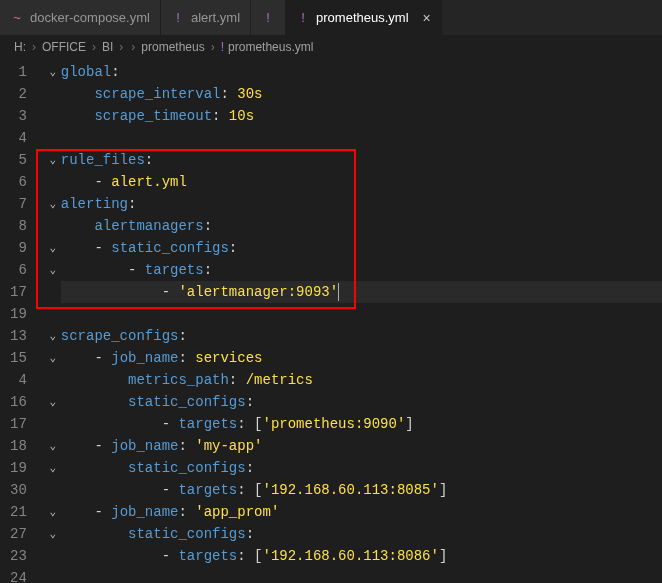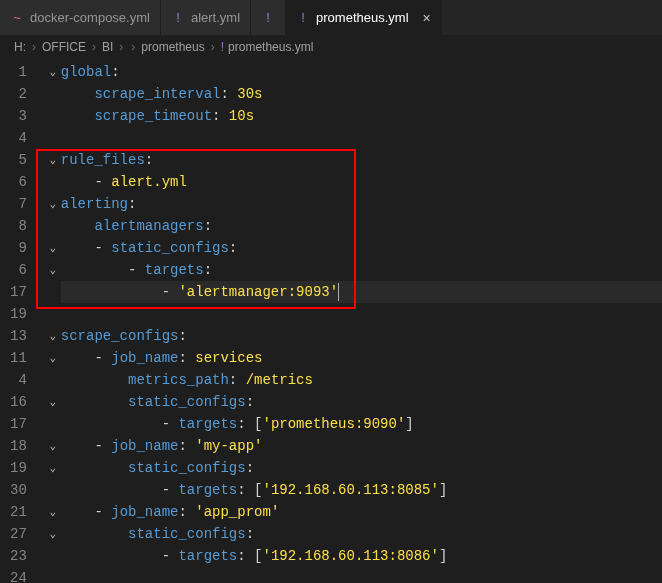--- a/index.html
+++ b/index.html
@@ -133,21 +133,21 @@
       <div class="ln">4</div>
       <div class="ln">5</div>
       <div class="ln">6</div>
       <div class="ln">7</div>
       <div class="ln">8</div>
       <div class="ln">9</div>
       <div class="ln">6</div>
       <div class="ln">17</div>
       <div class="ln">19</div>
       <div class="ln">13</div>
-      <div class="ln">11</div>
+      <div class="ln">15</div>
       <div class="ln">4</div>
       <div class="ln">16</div>
       <div class="ln">17</div>
       <div class="ln">18</div>
       <div class="ln">19</div>
       <div class="ln">30</div>
       <div class="ln">21</div>
       <div class="ln">27</div>
       <div class="ln">23</div>
       <div class="ln">24</div>

